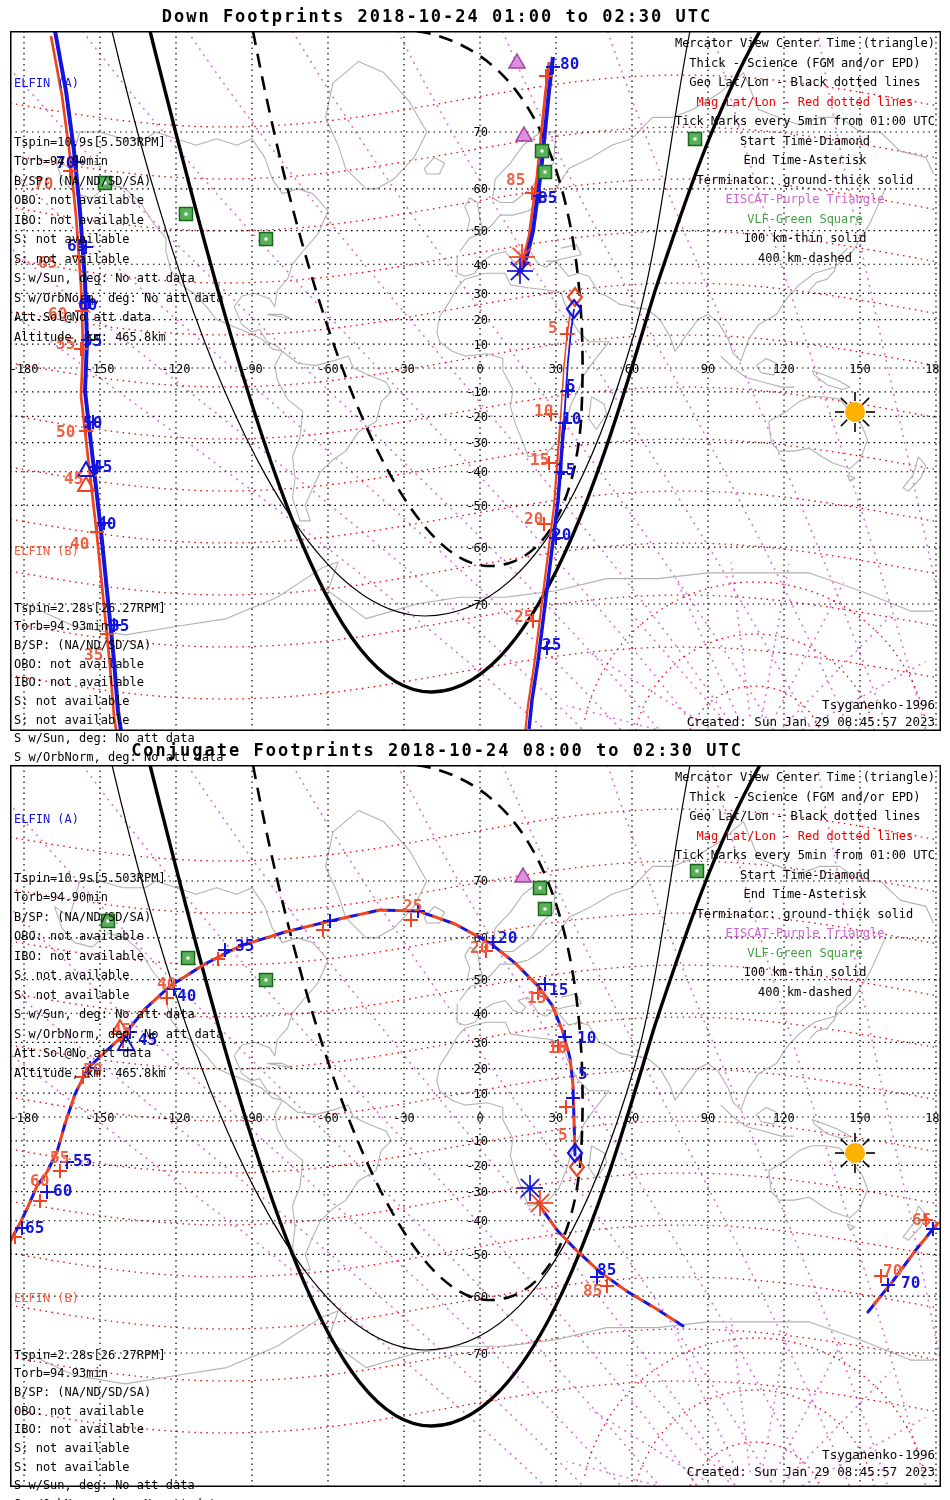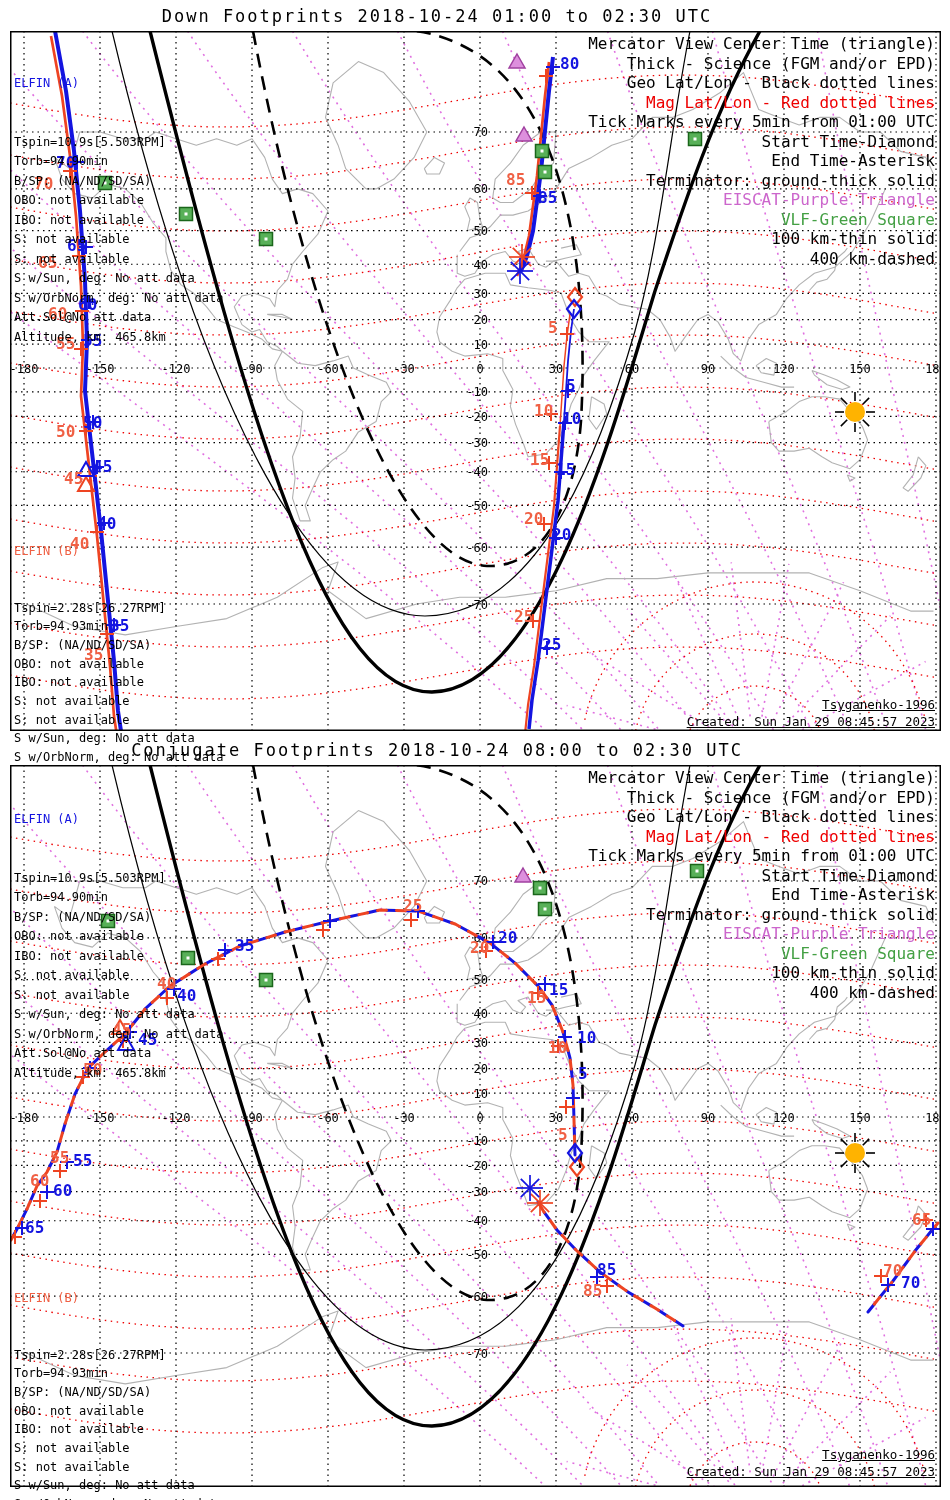--- a/index.html
+++ b/index.html
@@ -1,25 +1,25 @@
 <!DOCTYPE html>
 <html><head>
 <meta charset="utf-8">
 <style>
   html,body{margin:0;padding:0;}
   body{width:950px;height:1500px;position:relative;background:#ffffff;
        font-family:"DejaVu Sans Mono",monospace;color:#000;}
   .abs{position:absolute;}
-  .ptitle{width:874px;text-align:center;font-size:17px;font-weight:normal;
+  .ptitle{width:874px;text-align:center;font-size:17px;font-weight:bold;
           letter-spacing:2px;white-space:nowrap;}
   .infoblk{font-size:12px;line-height:19.5px;white-space:pre;}
   .infoblk.b{line-height:18.7px;}
   .ihdr{font-weight:normal;}
-  .legend{font-size:16px;line-height:19.5px;text-align:right;white-space:pre;}
-  .footer{font-size:12.5px;text-align:right;white-space:pre;text-decoration:underline;}
+  .legend{font-size:12px;line-height:19.5px;text-align:center;white-space:pre;}
+  .footer{font-size:12.5px;text-align:right;white-space:pre;}
   svg{display:block;}
 </style>
 </head>
 <body>
 
 <div class="abs ptitle" style="top:6px;left:0;">Down Footprints 2018-10-24 01:00 to 02:30 UTC</div>
 
 <svg id="map0" class="abs" style="top:31px;left:10px;" width="931" height="700" viewBox="0 0 931 700">
     <rect x="0" y="0" width="931" height="700" fill="#ffffff"></rect>
     <g>

